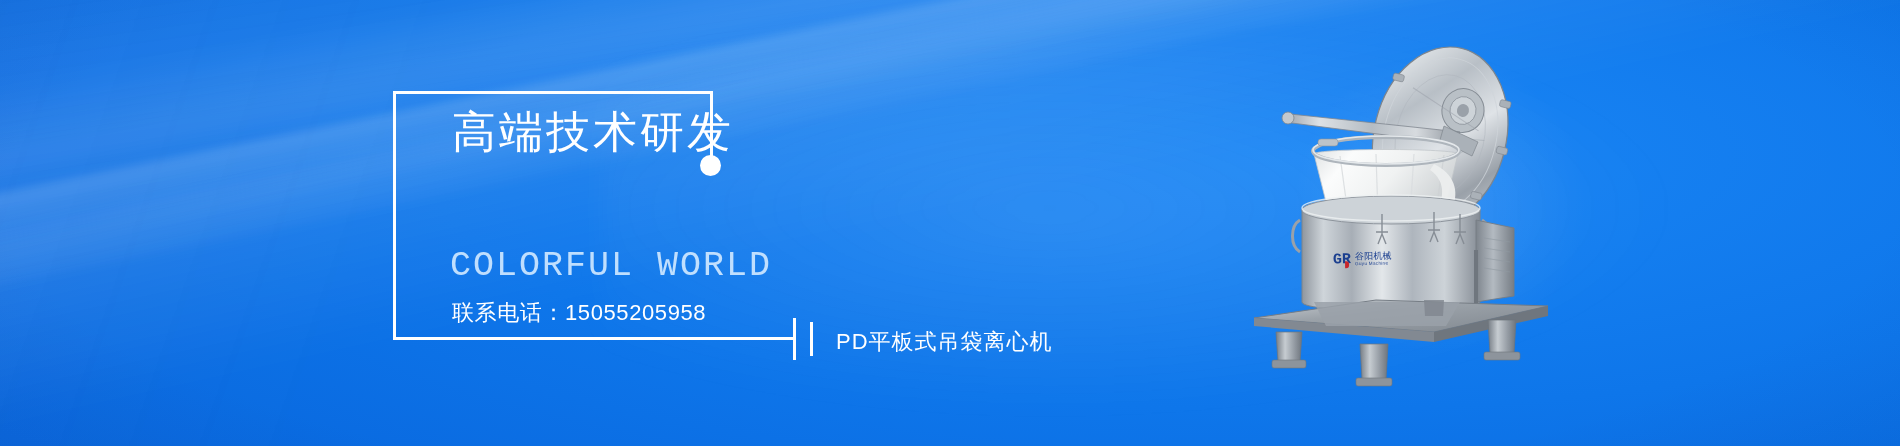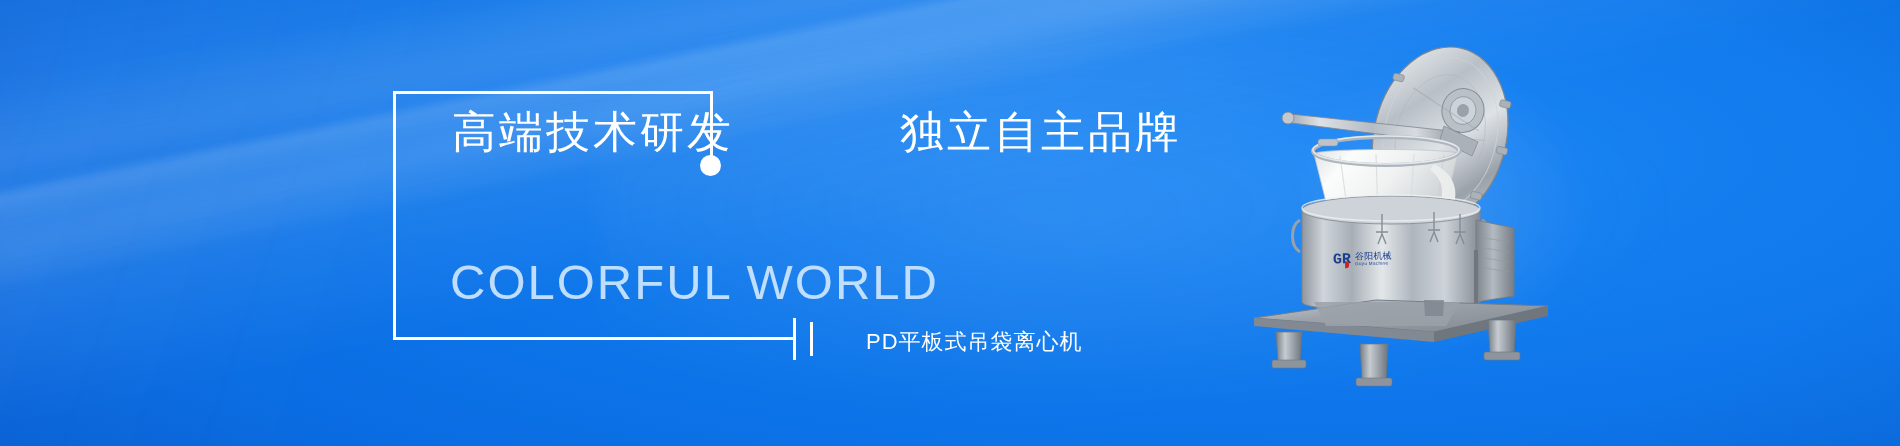--- a/index.html
+++ b/index.html
@@ -91,24 +91,24 @@
 
   .subline{
     position:absolute; left:452px; top:202px;
     color:rgba(215,234,255,.80);
     font-family:"Liberation Serif", serif;
     font-size:27px; letter-spacing:2.4px;
     white-space:nowrap;
   }
 
   .bigline{
-    position:absolute; left:450px; top:254px;
+    position:absolute; left:450px; top:246px;
     color:rgba(206,231,255,.92);
-    font-family:Liberation Sans, sans-serif;
-    font-size:49px; letter-spacing:2px;
+    font-family:Liberation Mono, monospace;
+    font-size:35px; letter-spacing:2px;
     white-space:nowrap;
   }
 
   .phone{
     position:absolute; left:452px; top:298px;
     color:#ffffff;
     font-size:22px; letter-spacing:.6px;
     white-space:nowrap;
   }
 
@@ -119,21 +119,21 @@
   }
   .caption-tick{
     position:absolute; left:793px; top:318px;
     width:3px; height:42px; background:#ffffff;
   }
   .caption-bar{
     position:absolute; left:810px; top:322px;
     width:3px; height:34px; background:#ffffff;
   }
   .caption-text{
-    position:absolute; left:866px; top:327px;
+    position:absolute; left:836px; top:327px;
     color:#ffffff; font-size:22px; letter-spacing:1px;
     white-space:nowrap;
   }
 
   
   .machine{
     position:absolute; left:1248px; top:14px;
     width:370px; height:420px;
   }
   .machine svg{ width:100%; height:100%; display:block; }
@@ -177,26 +177,26 @@
   <div class="streak streak-c"></div>
   <div class="vignette"></div>
 
   <div class="bracket"></div>
   <div class="bracket-stem"></div>
   <div class="bracket-dot"></div>
 
   <div class="headline">
     <span class="h-part">高端技术研发</span>
     <span class="h-gap"></span>
-    <span class="h-part">独立自主品牌</span>
   </div>
 
 
   <div class="bigline">COLORFUL WORLD</div>
 
+  <div class="phone">联系电话：15055205958</div>
 
   <div class="caption-rule"></div>
   <div class="caption-tick"></div>
   <div class="caption-bar"></div>
   <div class="caption-text">PD平板式吊袋离心机</div>
 
   <div class="machine-glow"></div>
   <div class="machine">
     <svg viewBox="0 0 370 420" xmlns="http://www.w3.org/2000/svg">
       <defs>

